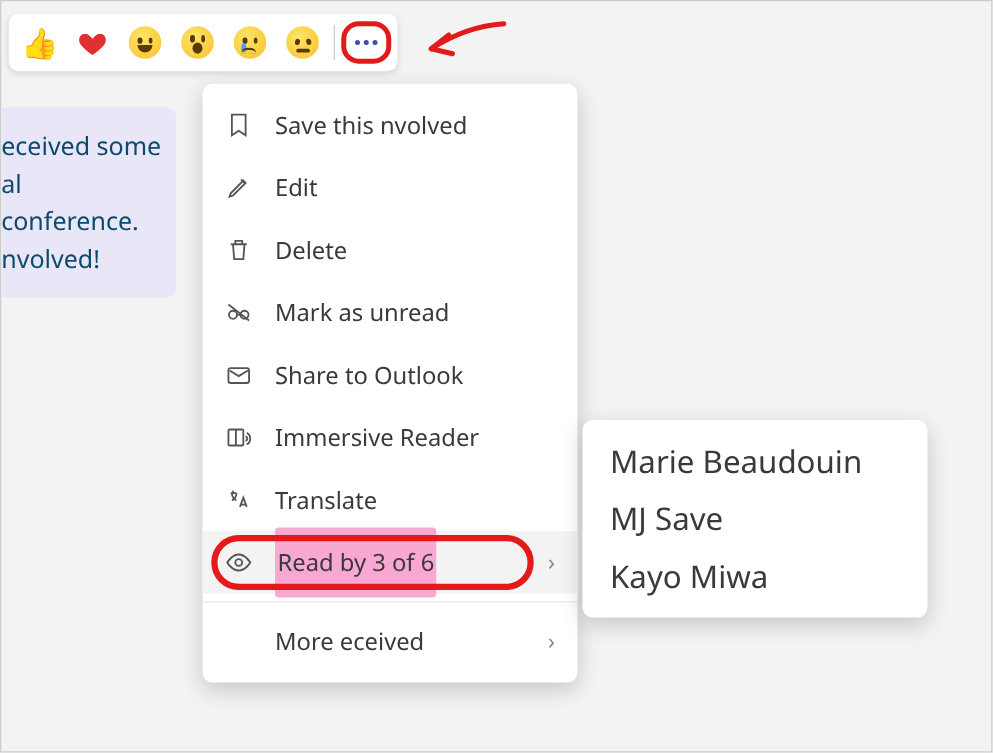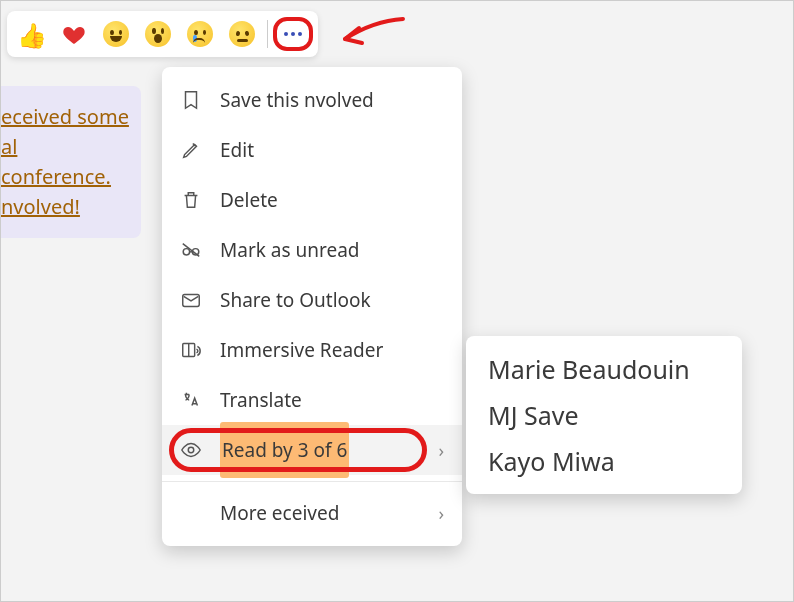--- a/index.html
+++ b/index.html
@@ -76,26 +76,25 @@
       left: 332px;
       pointer-events: none;
     }
     .message-bubble {
       position: absolute;
       top: 85px;
       left: 0;
       width: 140px;
       padding: 16px 12px 16px 0;
       background: #e9e6f7;
-      color: #a16207;
+      color: #0c4a6e;
       font-size: 20px;
       line-height: 1.5;
       border-top-right-radius: 8px;
       border-bottom-right-radius: 8px;
-      text-decoration: underline;
     }
     .context-menu {
       position: absolute;
       top: 66px;
       left: 161px;
       width: 300px;
       background: #fff;
       border-radius: 8px;
       box-shadow: 0 6px 18px rgba(0,0,0,0.18);
       padding: 8px 0;
@@ -123,21 +122,21 @@
       justify-content: center;
     }
     .menu-icon svg { stroke: #555; stroke-width: 1.6; fill: none; }
     .menu-chevron {
       margin-left: auto;
       color: #888;
       font-size: 18px;
     }
     .menu-item .label { flex: 1; }
     .readby-highlight {
-      background: #fdba74;
+      background: #f9a8d4;
       border-radius: 3px;
       padding: 15px 2px;
     }
     .readby-circle {
       position: absolute;
       left: 7px;
       top: 3px;
       width: 258px;
       height: 44px;
       border: 5px solid #e21a1a;

